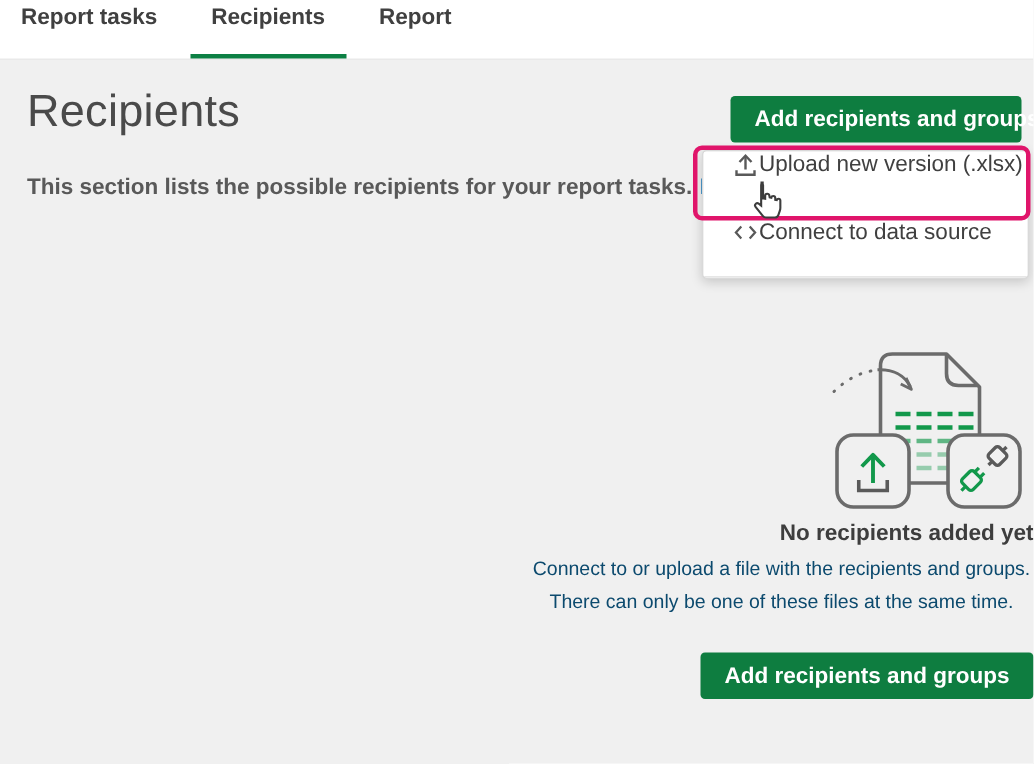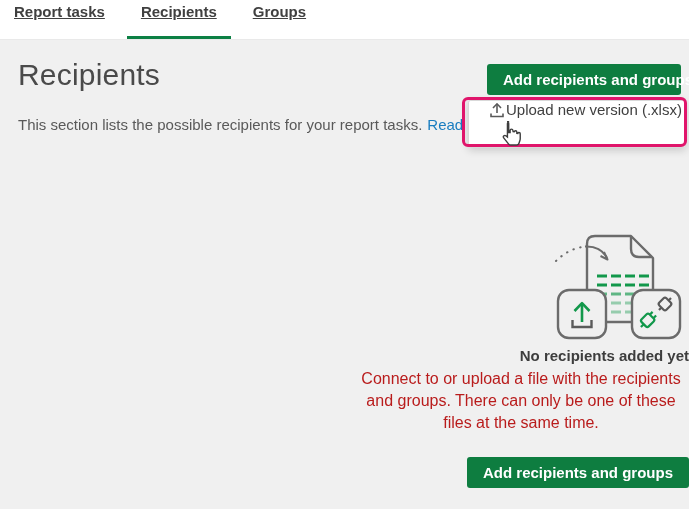--- a/index.html
+++ b/index.html
@@ -19,37 +19,36 @@
     border-bottom:1px solid #e9e9e9;
   }
   .tab {
     display:flex; align-items:center;
     padding:16px 14px;
     font-size:15px; font-weight:700; color:#404040;
     cursor:pointer;
     border-bottom:3px solid transparent;
     padding-top:3px;
     white-space:nowrap;
-    text-decoration:underline;
   }
   .tab.active { border-bottom-color:#0c8044; }
   
   .content {
     position:absolute; top:40px; left:0; right:0; bottom:0;
     background:#f0f0f0;
   }
   .page-title {
     position:absolute; left:18px; top:18px;
     font-size:30px; font-weight:400; color:#4a4a4a;
     letter-spacing:.2px;
   }
   .subtitle-row {
     position:absolute; left:18px; top:76px;
     font-size:15px; color:#595959;
-    display:flex; align-items:flex-start; gap:5px; white-space:nowrap;
+    display:flex; align-items:flex-start; gap:5px; white-space:nowrap;font-weight:bold;
   }
   .read-more { color:#1a7dc0; text-decoration:none; cursor:pointer; }
   .ext-icon { width:14px; height:14px; display:inline-block; vertical-align:-2px; }
   .btn-green {
     background:#0e7d40; color:#ffffff;
     font-family:"Liberation Sans", sans-serif;
     font-size:15px; font-weight:700;
     border:none; border-radius:3px;
     height:31px; padding:0 16px;
     cursor:pointer; white-space:nowrap;
@@ -82,31 +81,31 @@
   
   .empty-state {
     position:absolute; top:190px; left:0; right:0;
     display:flex; flex-direction:column; align-items:flex-end;
     text-align:center;
   }
   .illustration { width:140px; height:112px; }
   .empty-title { margin-top:5px; font-size:15px; font-weight:700; color:#3d3d3d; }
   .empty-desc  {
     margin-top:4px; width:336px;
-    font-size:16px; line-height:22px; color:#b91c1c;
+    font-size:13px; line-height:22px; color:#0c4a6e;
   }
   .btn-bottom { margin-top:23px; }
 </style>
 </head>
 <body>
 
 <div class="tabbar">
   <div class="tab">Report tasks</div>
   <div class="tab active">Recipients</div>
-  <div class="tab">Groups</div>
+  <div class="tab">Report</div>
 </div>
 
 <div class="content">
 
   <div class="page-title">Recipients</div>
 
   <div class="subtitle-row">
     <span>This section lists the possible recipients for your report tasks.</span>
     <a class="read-more">Read more</a>
     <span class="ext-icon">
@@ -125,20 +124,29 @@
       <span class="mi-icon">
         <svg viewBox="0 0 18 18" width="18" height="18">
           <path d="M9 12 V3.2" fill="none" stroke="#595959" stroke-width="1.6"></path>
           <path d="M5 7 L9 2.8 L13 7" fill="none" stroke="#595959" stroke-width="1.6"></path>
           <path d="M3 12.5 V15.5 H15 V12.5" fill="none" stroke="#595959" stroke-width="1.6"></path>
         </svg>
       </span>
       <span>Upload new version (.xlsx)</span>
     </div>
     <div class="menu-divider"></div>
+    <div class="menu-item rest">
+      <span class="mi-icon">
+        <svg viewBox="0 0 18 18" width="18" height="18">
+          <path d="M6.2 5 L2.6 9 L6.2 13" fill="none" stroke="#595959" stroke-width="1.5"></path>
+          <path d="M11.8 5 L15.4 9 L11.8 13" fill="none" stroke="#595959" stroke-width="1.5"></path>
+        </svg>
+      </span>
+      <span>Connect to data source</span>
+    </div>
     <div class="menu-divider"></div>
   </div>
 
   <div class="annotation"></div>
 
   <svg class="hand-cursor" viewBox="0 0 24 26">
     <path d="M9.2 1.6 c.9 0 1.6.7 1.6 1.6 v8.2 l1.3.2 v-1.8 c0-.7.6-1.3 1.3-1.3 .7 0 1.2.5 1.3 1.1 l.2 1.2 1 .15 c.1-.6.6-1 1.2-1 .7 0 1.25.55 1.25 1.25 v1.15 l.9.12 c.12-.5.58-.87 1.1-.87 .65 0 1.15.5 1.15 1.15 v4.4 c0 .6-.1 1.25-.3 1.85 l-.95 2.75 c-.3.9-1.15 1.5-2.1 1.5 h-5.6 c-.7 0-1.37-.32-1.8-.87 l-4.6-5.8 c-.45-.57-.38-1.4.17-1.87 .5-.44 1.24-.46 1.77-.06 l1.53 1.17 V3.2 c0-.9.7-1.6 1.6-1.6 z" fill="#ffffff" stroke="#3d3d3d" stroke-width="1.3"></path>
   </svg>
 
   <div class="empty-state">

